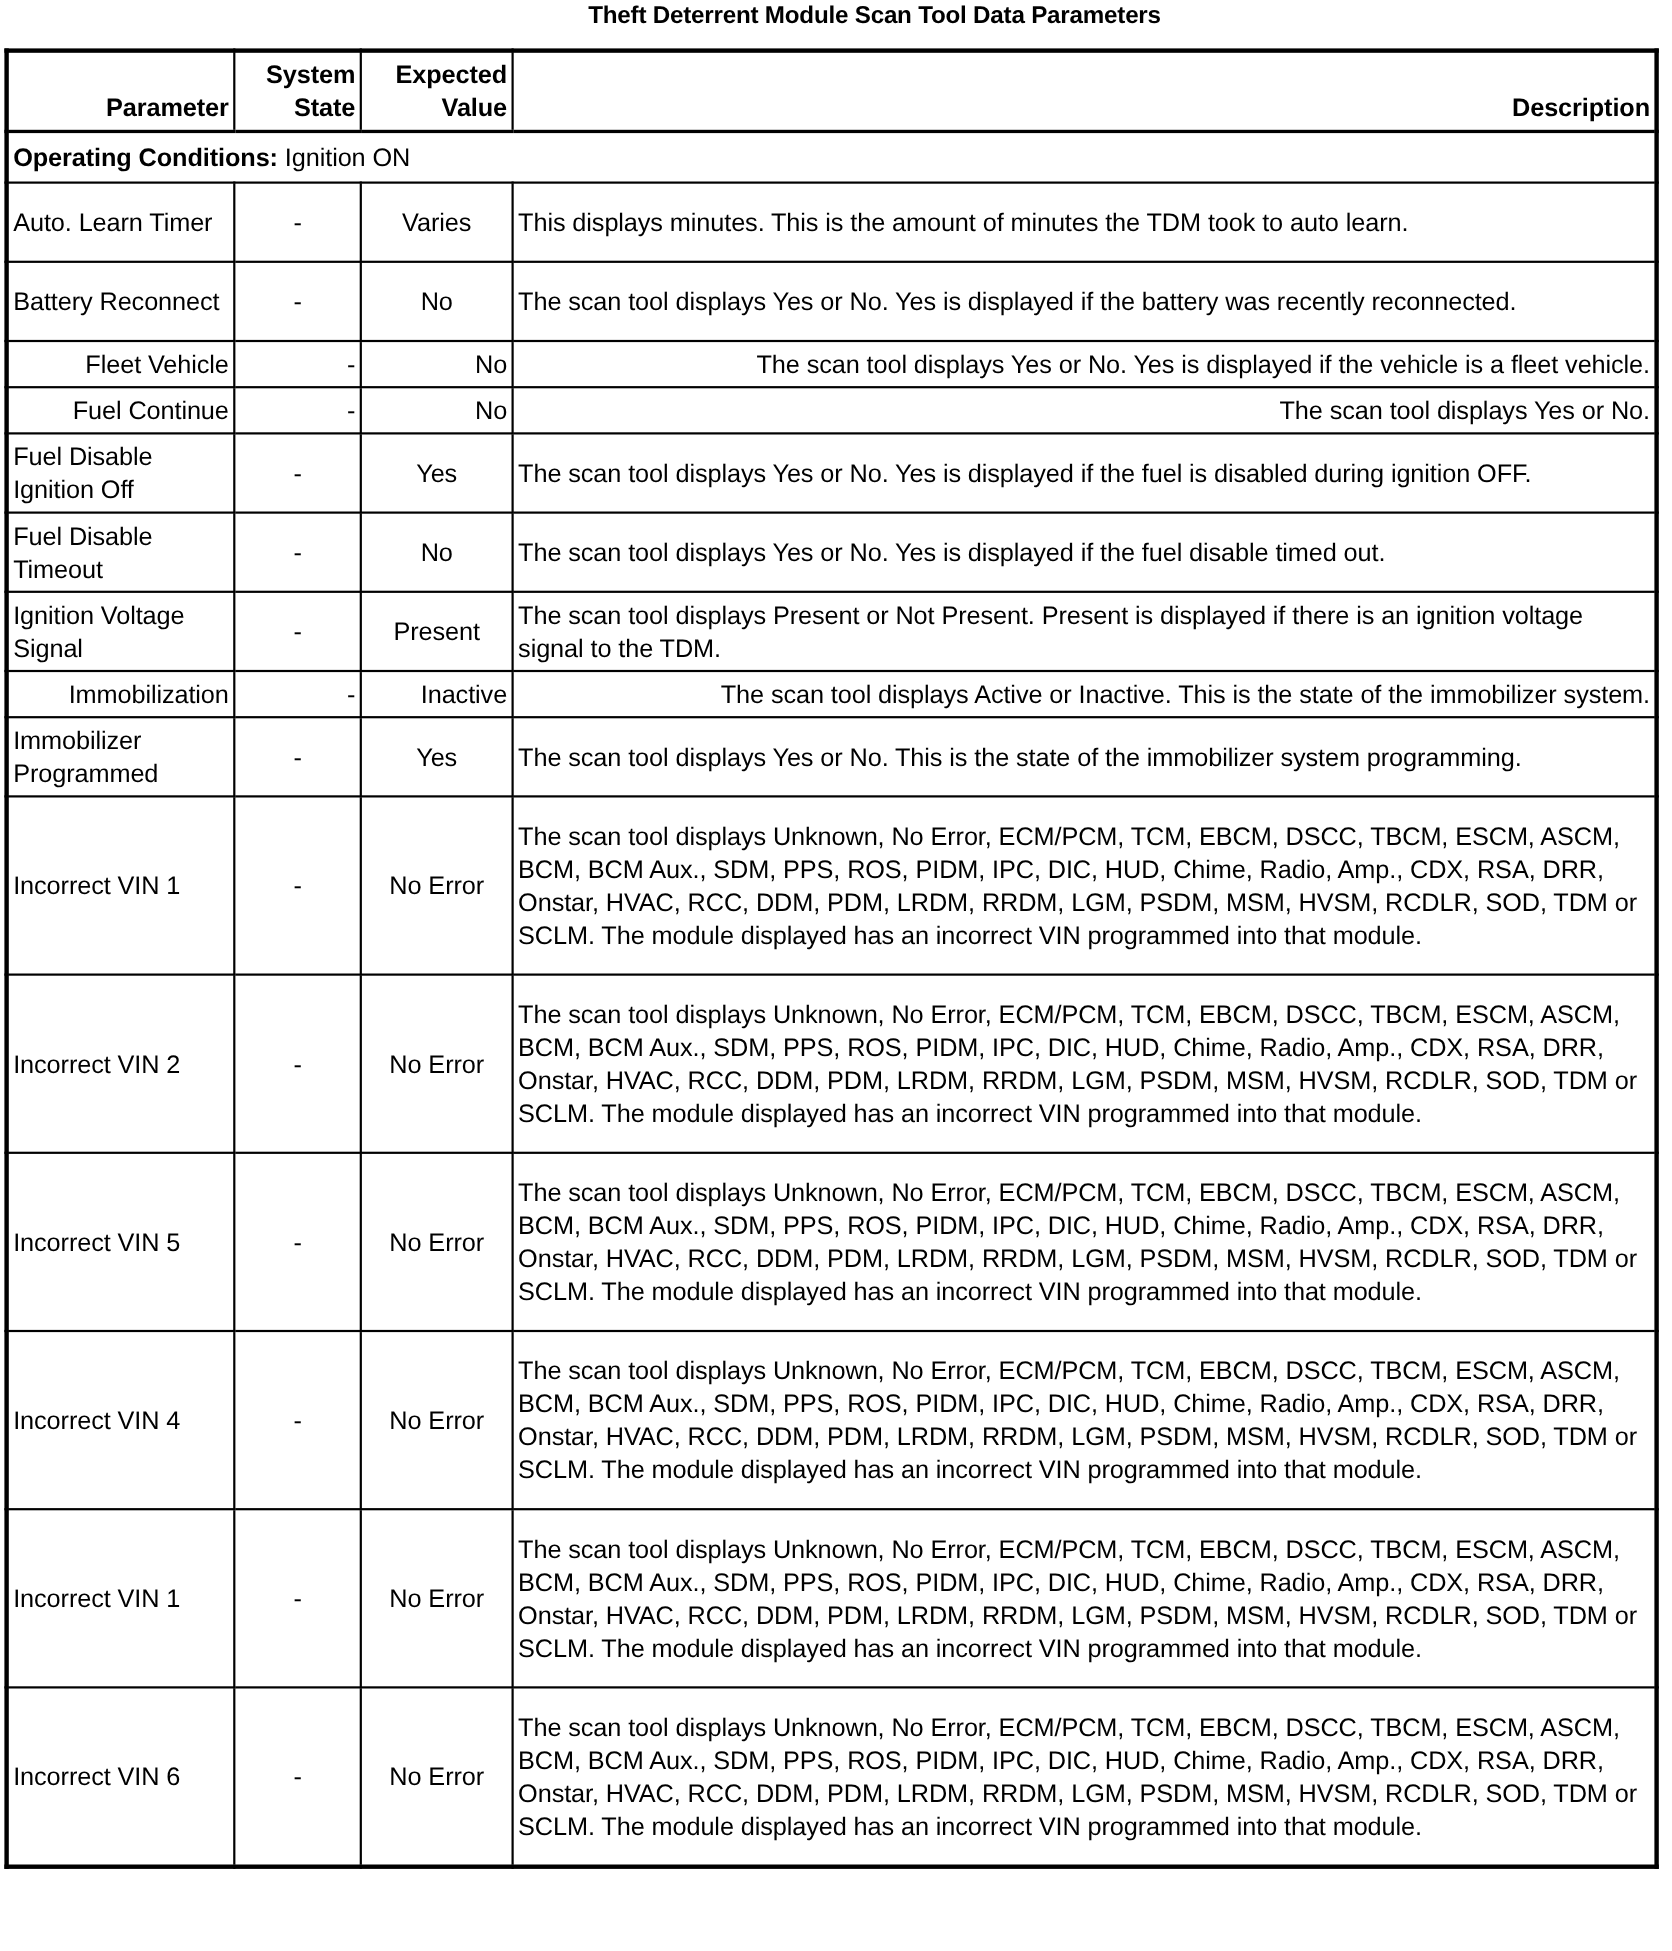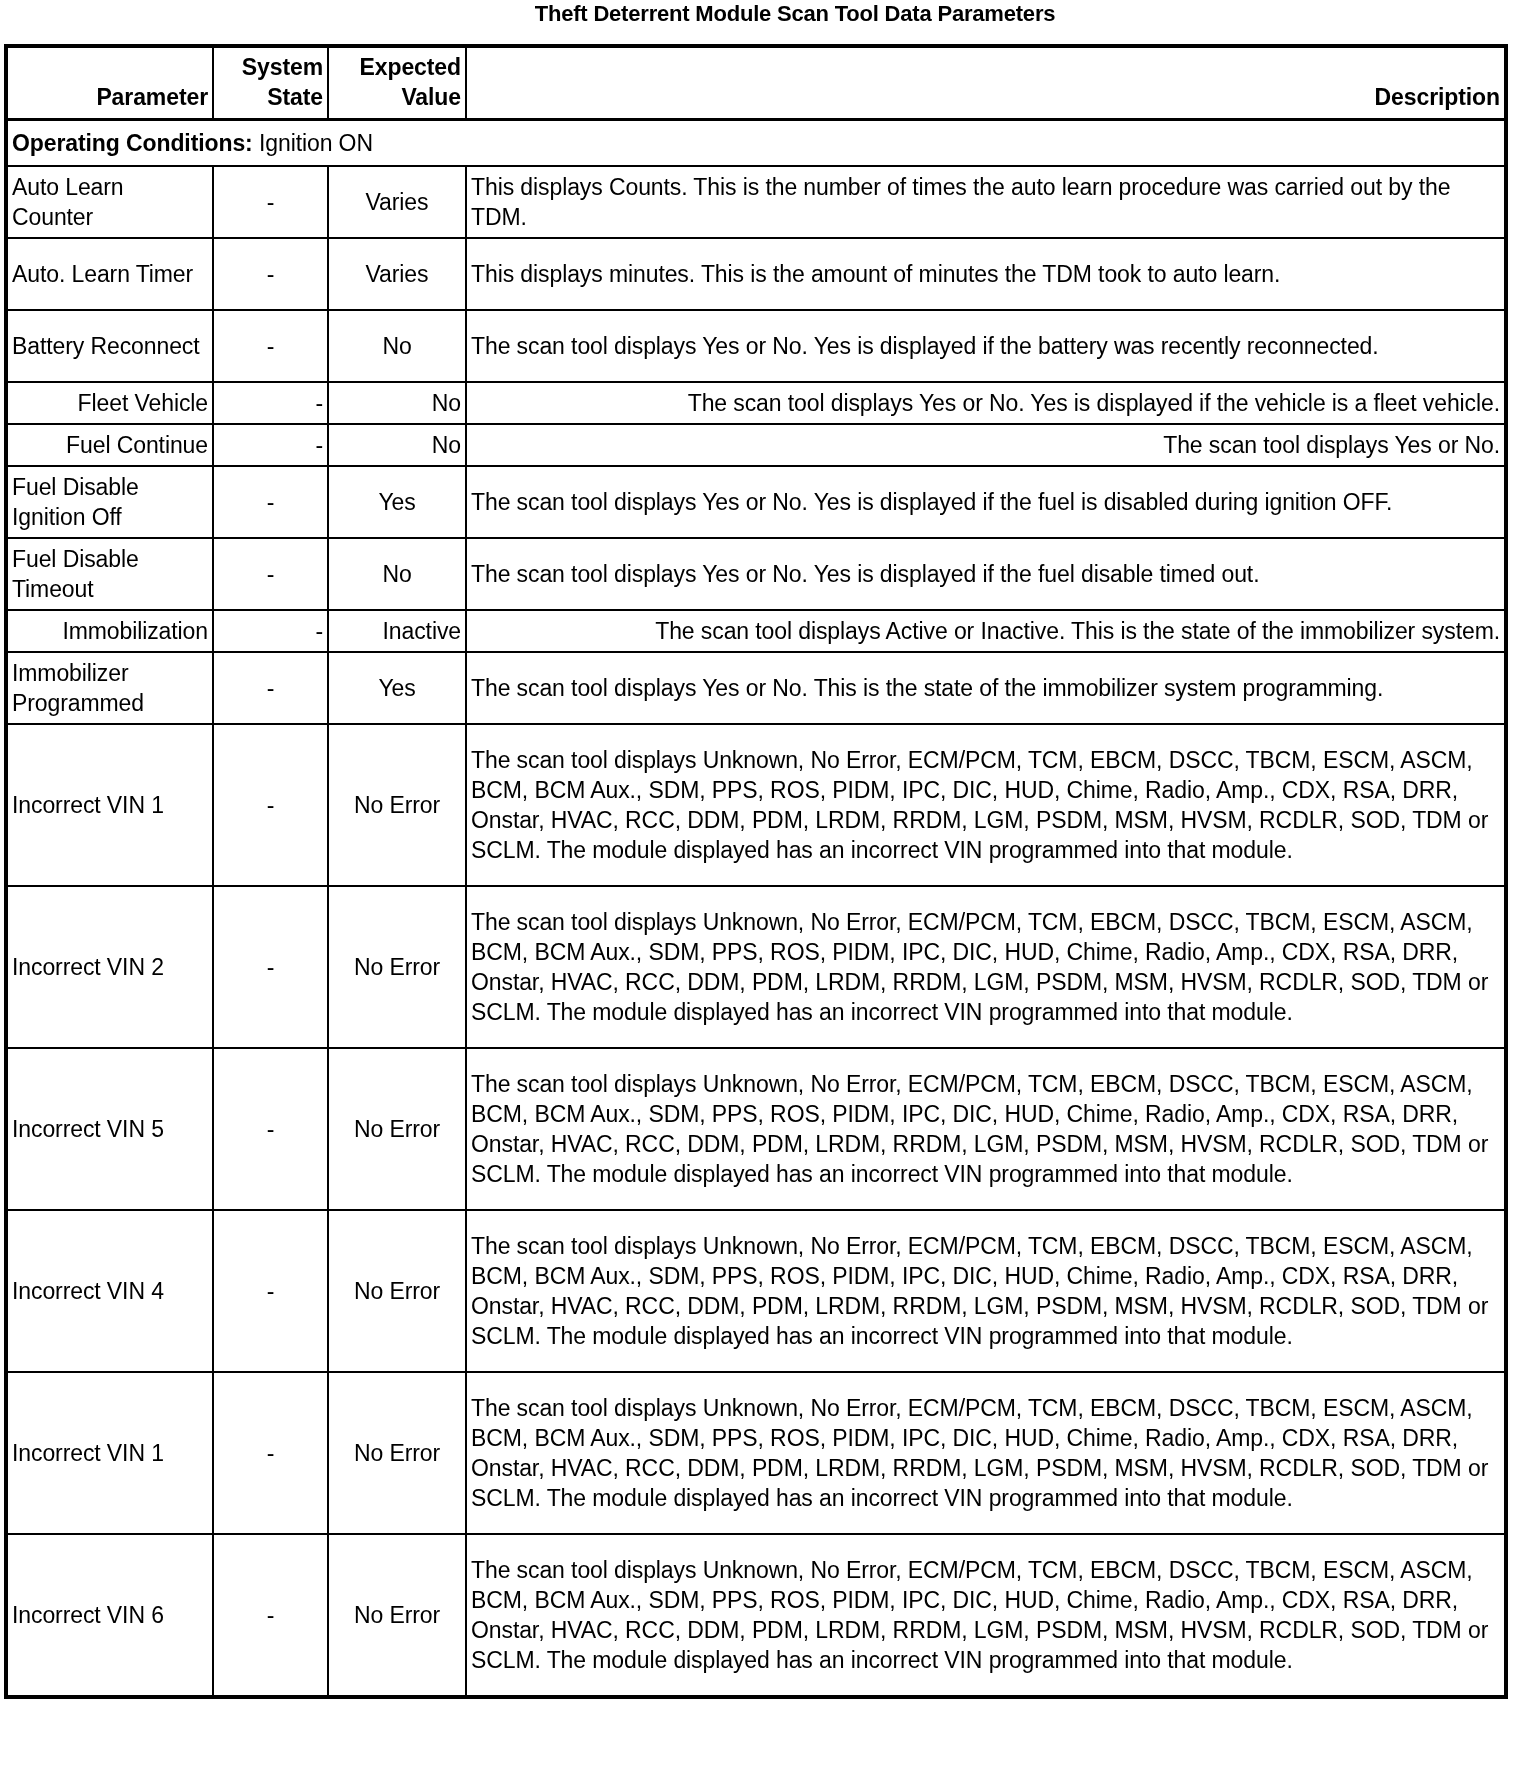--- a/index.html
+++ b/index.html
@@ -59,26 +59,20 @@
       <th>Expected Value</th>
       <th>Description</th>
     </tr>
   </thead>
   <tbody>
     <tr>
       <td class="cond" colspan="4"><b>Operating Conditions:</b><span> Ignition ON</span></td>
     </tr>
 
     <tr class="r2">
-      <td class="left">Auto Learn Counter</td>
-      <td class="center">-</td>
-      <td class="center">Varies</td>
-      <td class="left">This displays Counts. This is the number of times the auto learn procedure was carried out by the TDM.</td>
-    </tr>
-    <tr class="r2">
       <td class="left">Auto. Learn Timer</td>
       <td class="center">-</td>
       <td class="center">Varies</td>
       <td class="left">This displays minutes. This is the amount of minutes the TDM took to auto learn.</td>
     </tr>
     <tr class="r2">
       <td class="left">Battery Reconnect</td>
       <td class="center">-</td>
       <td class="center">No</td>
       <td class="left">The scan tool displays Yes or No. Yes is displayed if the battery was recently reconnected.</td>
@@ -99,20 +93,26 @@
       <td class="left">Fuel Disable Ignition Off</td>
       <td class="center">-</td>
       <td class="center">Yes</td>
       <td class="left">The scan tool displays Yes or No. Yes is displayed if the fuel is disabled during ignition OFF.</td>
     </tr>
     <tr class="r2">
       <td class="left">Fuel Disable Timeout</td>
       <td class="center">-</td>
       <td class="center">No</td>
       <td class="left">The scan tool displays Yes or No. Yes is displayed if the fuel disable timed out.</td>
+    </tr>
+    <tr class="r2">
+      <td class="left">Ignition Voltage Signal</td>
+      <td class="center">-</td>
+      <td class="center">Present</td>
+      <td class="left">The scan tool displays Present or Not Present. Present is displayed if there is an ignition voltage signal to the TDM.</td>
     </tr>
     <tr class="r1">
       <td class="left">Immobilization</td>
       <td class="center">-</td>
       <td class="center">Inactive</td>
       <td class="left">The scan tool displays Active or Inactive. This is the state of the immobilizer system.</td>
     </tr>
     <tr class="r2">
       <td class="left">Immobilizer Programmed</td>
       <td class="center">-</td>

